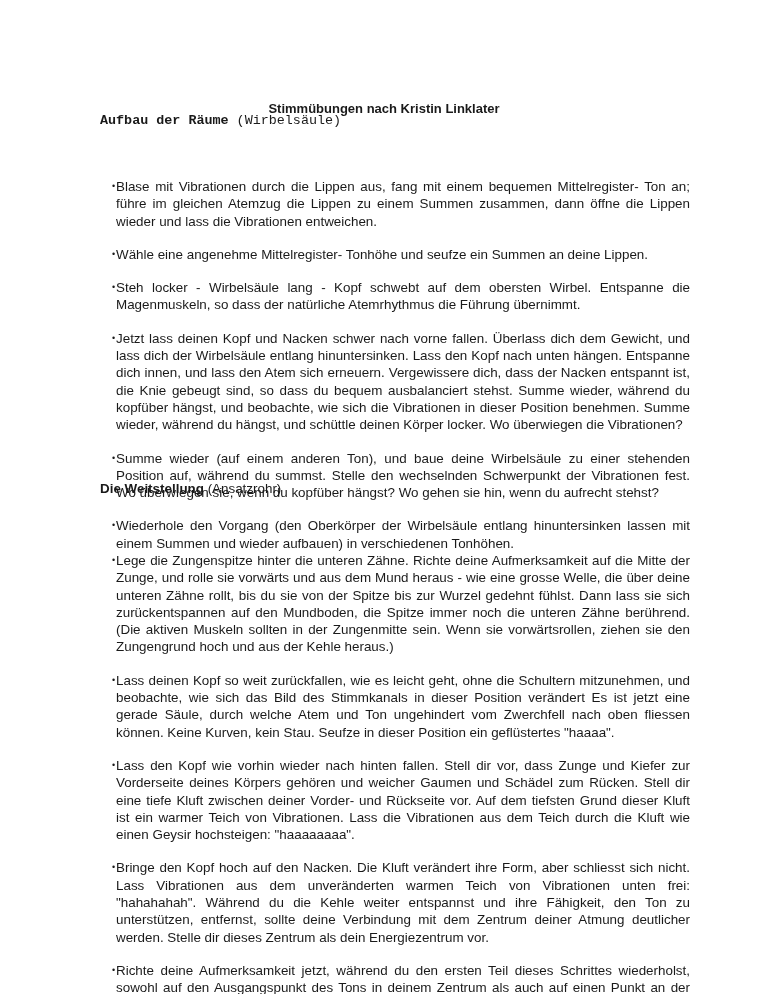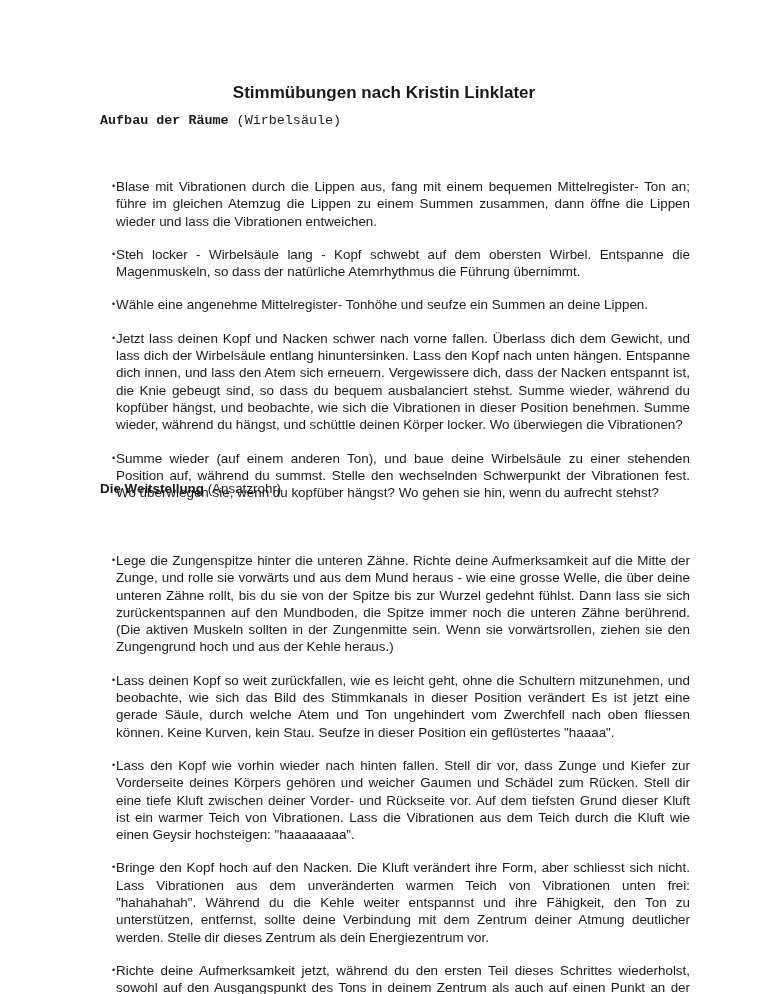--- a/index.html
+++ b/index.html
@@ -1,20 +1,20 @@
 <!DOCTYPE html>
 <html><head>
 <meta charset="utf-8">
 <style>
   html, body { margin: 0; padding: 0; background: #ffffff; }
   body { width: 768px; height: 994px; overflow: hidden; position: relative;
          font-family: "Liberation Sans", sans-serif; color: #1a1a1a; }
   .page { position: absolute; left: 0; top: 0; width: 768px; height: 994px; }
-  .title { position: absolute; top: 84px; left: 0; width: 768px; text-align: center;
-           font-size: 17px; font-weight: bold; line-height: 18px; }
+  .title { position: absolute; top: 100px; left: 0; width: 768px; text-align: center;
+           font-size: 13px; font-weight: bold; line-height: 18px; }
   .subtitle { position: absolute; top: 101px; left: 0; width: 768px; text-align: center;
               font-size: 13.4px; line-height: 18px; }
   .section-heading { position: absolute; left: 100px; font-size: 13.4px; line-height: 18px; }
   .section-heading b { font-weight: bold; }
   .list { position: absolute; left: 88px; width: 618px; margin: 0; padding: 0; list-style: none; }
   .item { position: relative; padding-left: 12px; text-indent: -4px; text-align: justify;
           font-size: 13.4px; line-height: 17.3px; margin: 16px; }
   .item .bullet { display: inline-block; width: 4px; text-indent: 0; font-size: 9px;
                   vertical-align: 2px; }
   .last-line-justify { text-align-last: justify; }
@@ -24,24 +24,25 @@
 
 <div class="page">
   <div class="title">Stimmübungen nach Kristin Linklater</div>
 
   <div class="section-heading" style="top:112px;font-family:Liberation Mono, monospace;">
     <b>Aufbau der Räume</b><span> (Wirbelsäule)</span>
   </div>
 
   <ul class="list" style="top:162px;">
     <li class="item"><span class="bullet">•</span><span>Blase mit Vibrationen durch die Lippen aus, fang mit einem bequemen Mittelregister- Ton an; führe im gleichen Atemzug die Lippen zu einem Summen zusammen, dann öffne die Lippen wieder und lass die Vibrationen entweichen.</span></li>
+    <li class="item"><span class="bullet">•</span><span>Wähle eine angenehme Mittelregister- Tonhöhe und seufze ein Summen an deine Lippen.</span></li>
     <li class="item"><span class="bullet">•</span><span>Steh locker - Wirbelsäule lang - Kopf schwebt auf dem obersten Wirbel. Entspanne die Magenmuskeln, so dass der natürliche Atemrhythmus die Führung übernimmt.</span></li>
-    <li class="item"><span class="bullet">•</span><span>Wähle eine angenehme Mittelregister- Tonhöhe und seufze ein Summen an deine Lippen.</span></li>
     <li class="item"><span class="bullet">•</span><span>Jetzt lass deinen Kopf und Nacken schwer nach vorne fallen. Überlass dich dem Gewicht, und lass dich der Wirbelsäule entlang hinuntersinken. Lass den Kopf nach unten hängen. Entspanne dich innen, und lass den Atem sich erneuern. Vergewissere dich, dass der Nacken entspannt ist, die Knie gebeugt sind, so dass du bequem ausbalanciert stehst. Summe wieder, während du kopfüber hängst, und beobachte, wie sich die Vibrationen in dieser Position benehmen. Summe wieder, während du hängst, und schüttle deinen Körper locker. Wo überwiegen die Vibrationen?</span></li>
     <li class="item"><span class="bullet">•</span><span>Summe wieder (auf einem anderen Ton), und baue deine Wirbelsäule zu einer stehenden Position auf, während du summst. Stelle den wechselnden Schwerpunkt der Vibrationen fest. Wo überwiegen sie, wenn du kopfüber hängst? Wo gehen sie hin, wenn du aufrecht stehst?</span></li>
+    <li class="item"><span class="bullet">•</span><span>Wiederhole den Vorgang (den Oberkörper der Wirbelsäule entlang hinuntersinken lassen mit einem Summen und wieder aufbauen) in verschiedenen Tonhöhen.</span></li>
   </ul>
 
   <div class="section-heading" style="top:480px;text-align:center;">
     <b>Die Weitstellung</b><span> (Ansatzrohr)</span>
   </div>
 
   <ul class="list" style="top:536px;">
     <li class="item"><span class="bullet">•</span><span>Lege die Zungenspitze hinter die unteren Zähne. Richte deine Aufmerksamkeit auf die Mitte der Zunge, und rolle sie vorwärts und aus dem Mund heraus - wie eine grosse Welle, die über deine unteren Zähne rollt, bis du sie von der Spitze bis zur Wurzel gedehnt fühlst. Dann lass sie sich zurückentspannen auf den Mundboden, die Spitze immer noch die unteren Zähne berührend. (Die aktiven Muskeln sollten in der Zungenmitte sein. Wenn sie vorwärtsrollen, ziehen sie den Zungengrund hoch und aus der Kehle heraus.)</span></li>
     <li class="item"><span class="bullet">•</span><span>Lass deinen Kopf so weit zurückfallen, wie es leicht geht, ohne die Schultern mitzunehmen, und beobachte, wie sich das Bild des Stimmkanals in dieser Position verändert Es ist jetzt eine gerade Säule, durch welche Atem und Ton ungehindert vom Zwerchfell nach oben fliessen können. Keine Kurven, kein Stau. Seufze in dieser Position ein geflüstertes "haaaa".</span></li>
     <li class="item"><span class="bullet">•</span><span>Lass den Kopf wie vorhin wieder nach hinten fallen. Stell dir vor, dass Zunge und Kiefer zur Vorderseite deines Körpers gehören und weicher Gaumen und Schädel zum Rücken. Stell dir eine tiefe Kluft zwischen deiner Vorder- und Rückseite vor. Auf dem tiefsten Grund dieser Kluft ist ein warmer Teich von Vibrationen. Lass die Vibrationen aus dem Teich durch die Kluft wie einen Geysir hochsteigen: "haaaaaaaa".</span></li>

